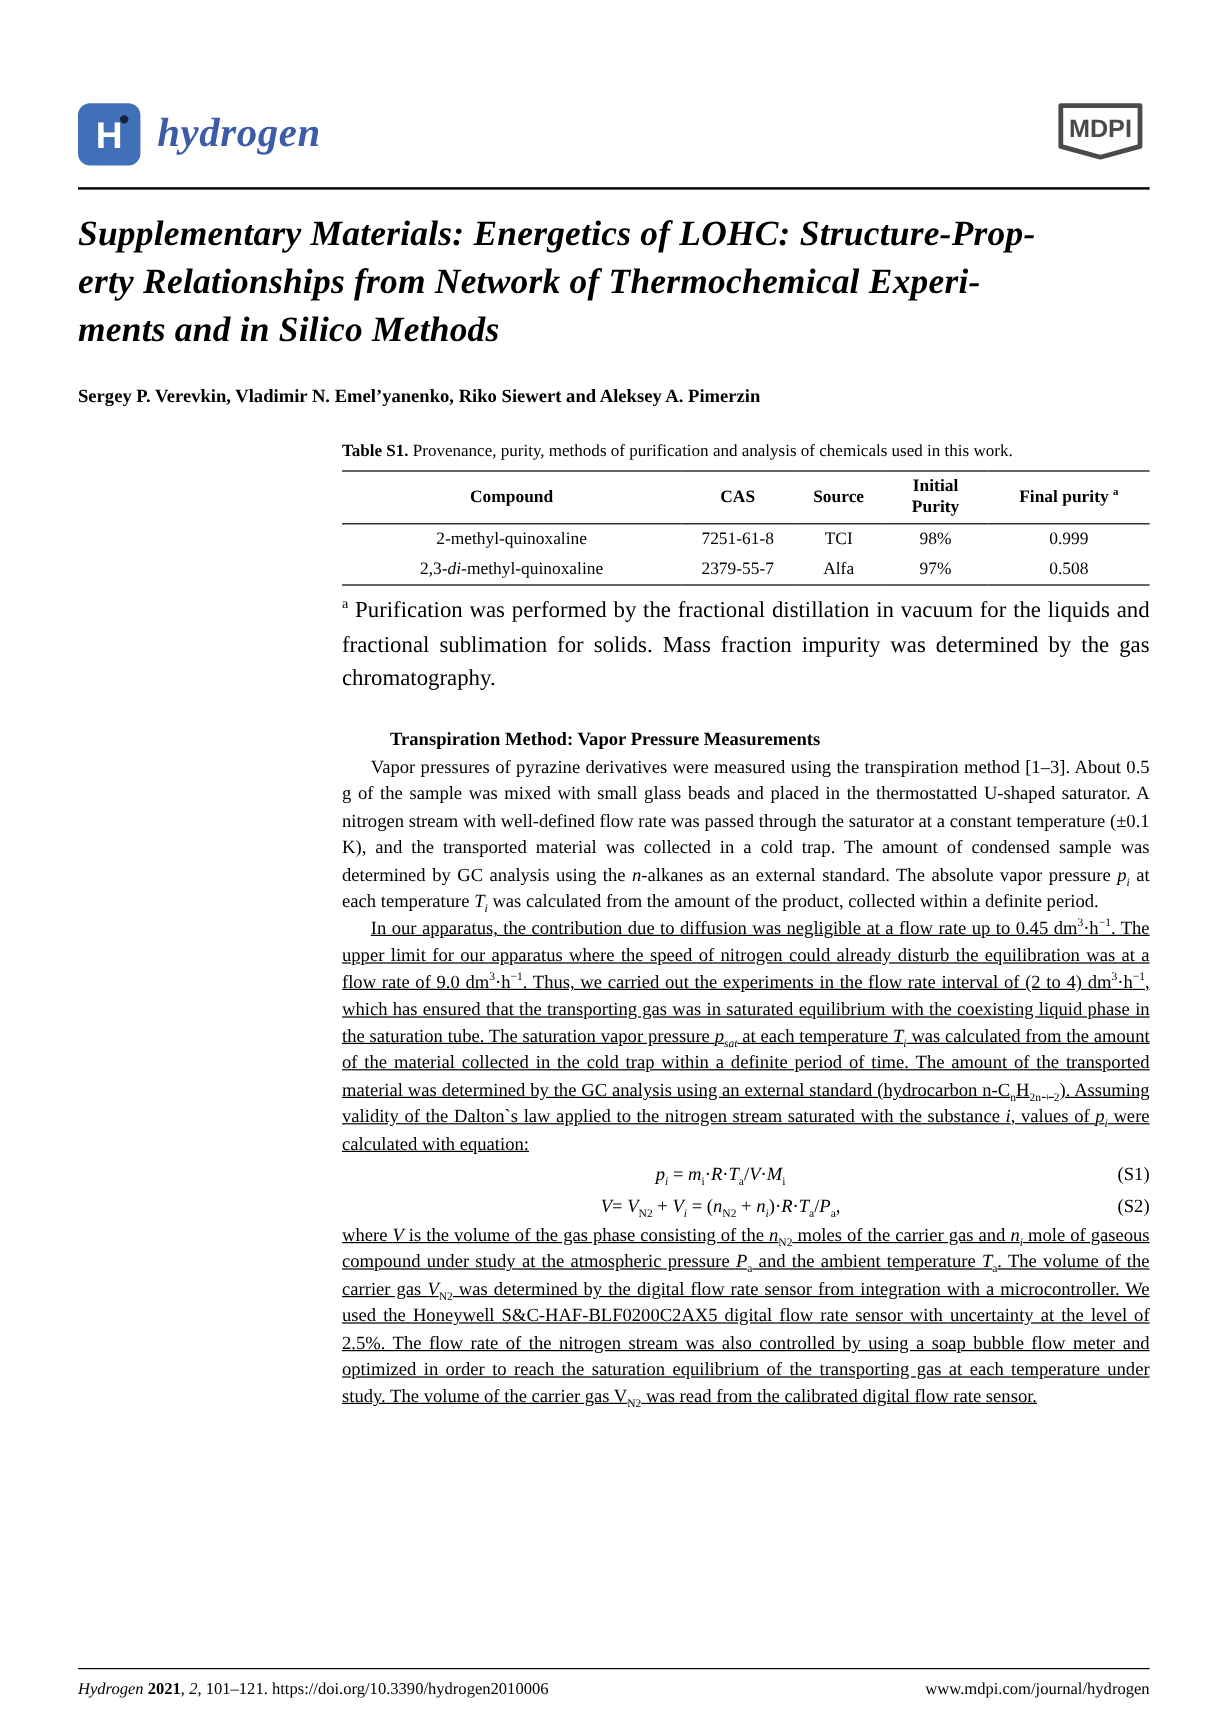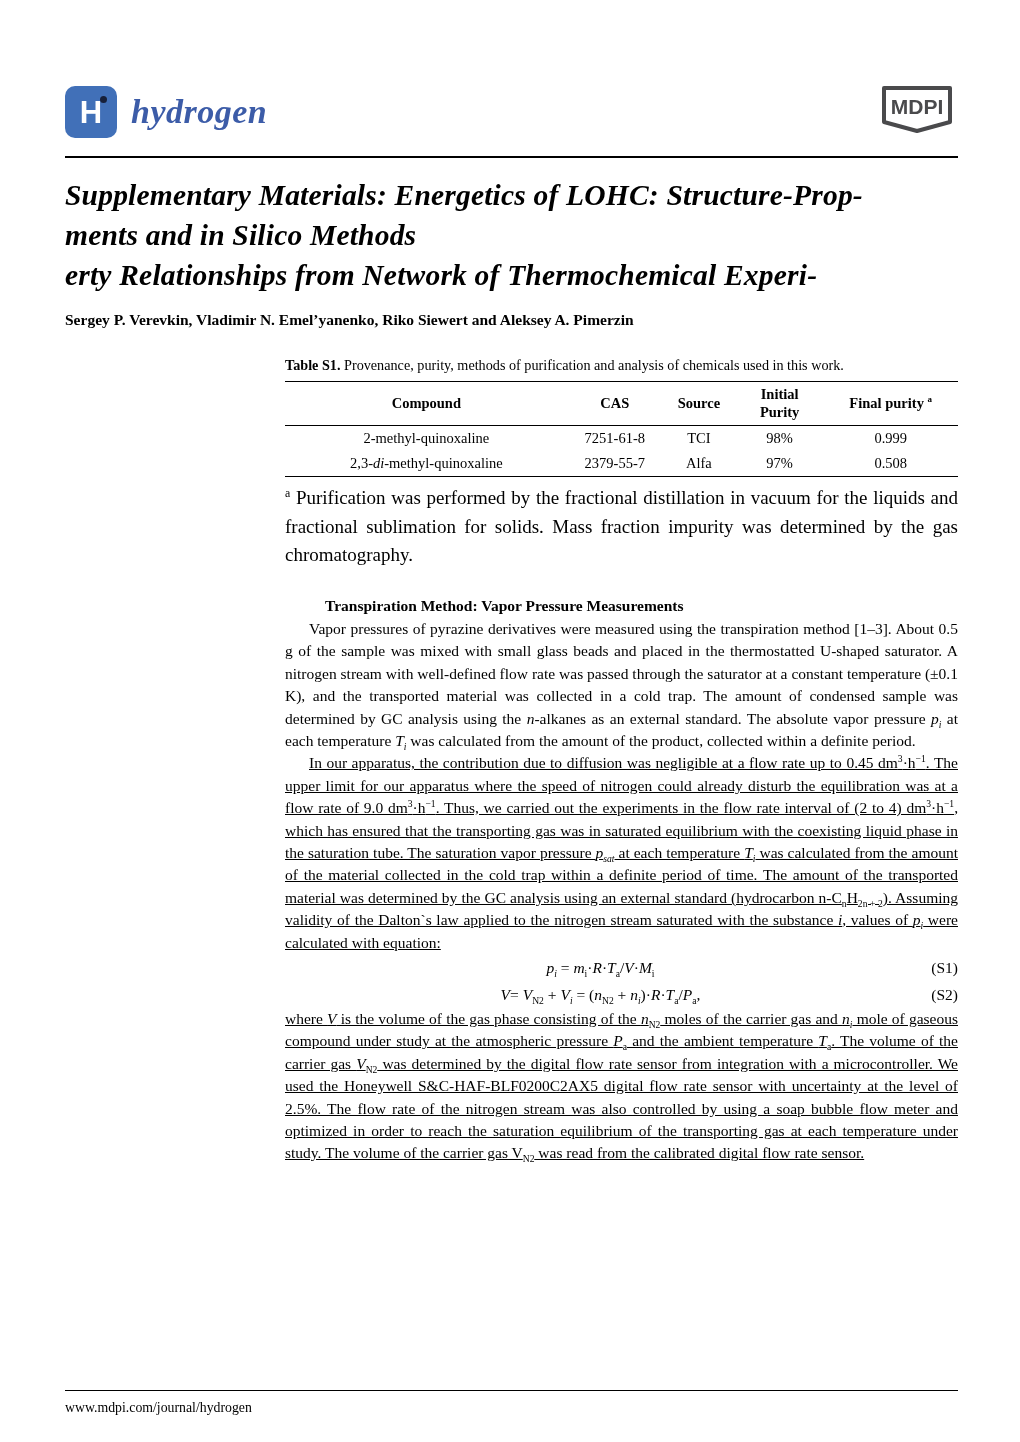--- a/index.html
+++ b/index.html
@@ -22,21 +22,21 @@
     position: relative; display: flex; align-items: center; justify-content: center;
     flex: 0 0 auto;
   }
   .logo-h { color: #fff; font-size: 31px; font-weight: bold; font-family: "Liberation Sans", sans-serif; margin-top: 2px; }
   .logo-dot { position: absolute; top: 10px; right: 10px; width: 7px; height: 7px; background: #17203a; border-radius: 50%; }
   .logo-text { color: #3c5ca8; font-size: 34px; font-weight: bold; font-style: italic; letter-spacing: 0.5px; }
   .header-rule { border-top: 2px solid #000; margin-top: 14px; }
   
   .title { font-size: 29.5px; font-weight: bold; line-height: 40px; margin-top: 17px; letter-spacing: 0.2px; }
   .title-line { display: block; font-style: italic; }
-  .authors { font-size: 15.5px; font-weight: bold; margin-top: 16px; }
+  .authors { font-size: 15.5px; font-weight: bold; margin-top: 27px; }
   
   .content { margin-left: 220px; }
   .table-caption { font-size: 14.2px; margin-top: 28px; }
   table.s1 {
     width: 100%; border-collapse: collapse; margin-top: 7px; font-size: 14.5px;
     border-top: 1.5px solid #000; border-bottom: 1.5px solid #000;
   }
   table.s1 thead tr { border-bottom: 1.2px solid #000; }
   table.s1 th { font-weight: bold; text-align: center; vertical-align: middle; padding: 4px 4px; line-height: 1.22; }
   table.s1 td { text-align: center; padding: 2px 4px; line-height: 1.45; }
@@ -76,22 +76,22 @@
         <path d="M8 5 h66 v34 l-33 9 -33 -9 z" fill="none" stroke="#4a4a4c" stroke-width="4" stroke-linejoin="round"></path>
         <text x="41" y="31" text-anchor="middle" font-family="Liberation Sans, sans-serif" font-size="21" font-weight="bold" fill="#4a4a4c">MDPI</text>
       </svg>
     </div>
   </div>
 
   <div class="header-rule"></div>
 
   <h1 class="title">
     <span class="title-line">Supplementary Materials: Energetics of LOHC: Structure-Prop-</span>
+    <span class="title-line">erty Relationships from Network of Thermochemical Experi-</span>
     <span class="title-line">ments and in Silico Methods</span>
-    <span class="title-line">erty Relationships from Network of Thermochemical Experi-</span>
   </h1>
 
   <p class="authors">Sergey P. Verevkin, Vladimir N. Emel’yanenko, Riko Siewert and Aleksey A. Pimerzin</p>
 
   <div class="content">
 
     <p class="table-caption"><b>Table S1.</b> Provenance, purity, methods of purification and analysis of chemicals used in this work.</p>
 
     <table class="s1">
       <colgroup>
@@ -142,16 +142,17 @@
     <div class="equation-row">
       <span class="equation"><i>V</i>= <i>V</i><sub>N2</sub> + <i>V<sub>i</sub></i> = (<i>n</i><sub>N2</sub> + <i>n<sub>i</sub></i>)·<i>R</i>·<i>T</i><sub>a</sub>/<i>P</i><sub>a</sub>,</span>
       <span class="eq-label">(S2)</span>
     </div>
 
     <p class="body-para no-gap">where <i>V</i> is the volume of the gas phase consisting of the <i>n</i><sub>N2</sub> moles of the carrier gas and <i>n<sub>i</sub></i> mole of gaseous compound under study at the atmospheric pressure <i>P</i><sub>a</sub> and the ambient temperature <i>T</i><sub>a</sub>. The volume of the carrier gas <i>V</i><sub>N2</sub> was determined by the digital flow rate sensor from integration with a microcontroller. We used the Honeywell S&amp;C-HAF-BLF0200C2AX5 digital flow rate sensor with uncertainty at the level of 2.5%. The flow rate of the nitrogen stream was also controlled by using a soap bubble flow meter and optimized in order to reach the saturation equilibrium of the transporting gas at each temperature under study. The volume of the carrier gas V<sub>N2</sub> was read from the calibrated digital flow rate sensor.</p>
 
   </div>
 
   <div class="footer">
+    <span><span><i>Hydrogen</i> <b>2021</b>, <i>2</i>, 101–121. </span><span>https://doi.org/10.3390/hydrogen2010006</span></span>
     <span class="footer-right">www.mdpi.com/journal/hydrogen</span>
   </div>
 
 </div>
 
 </body></html>

